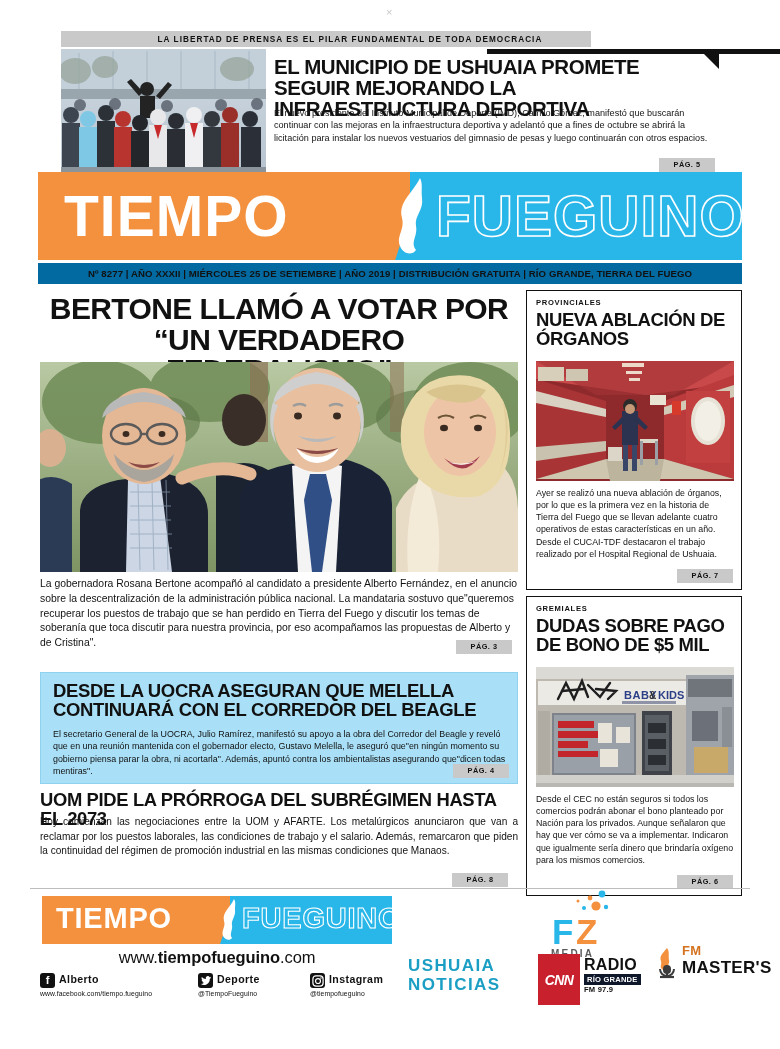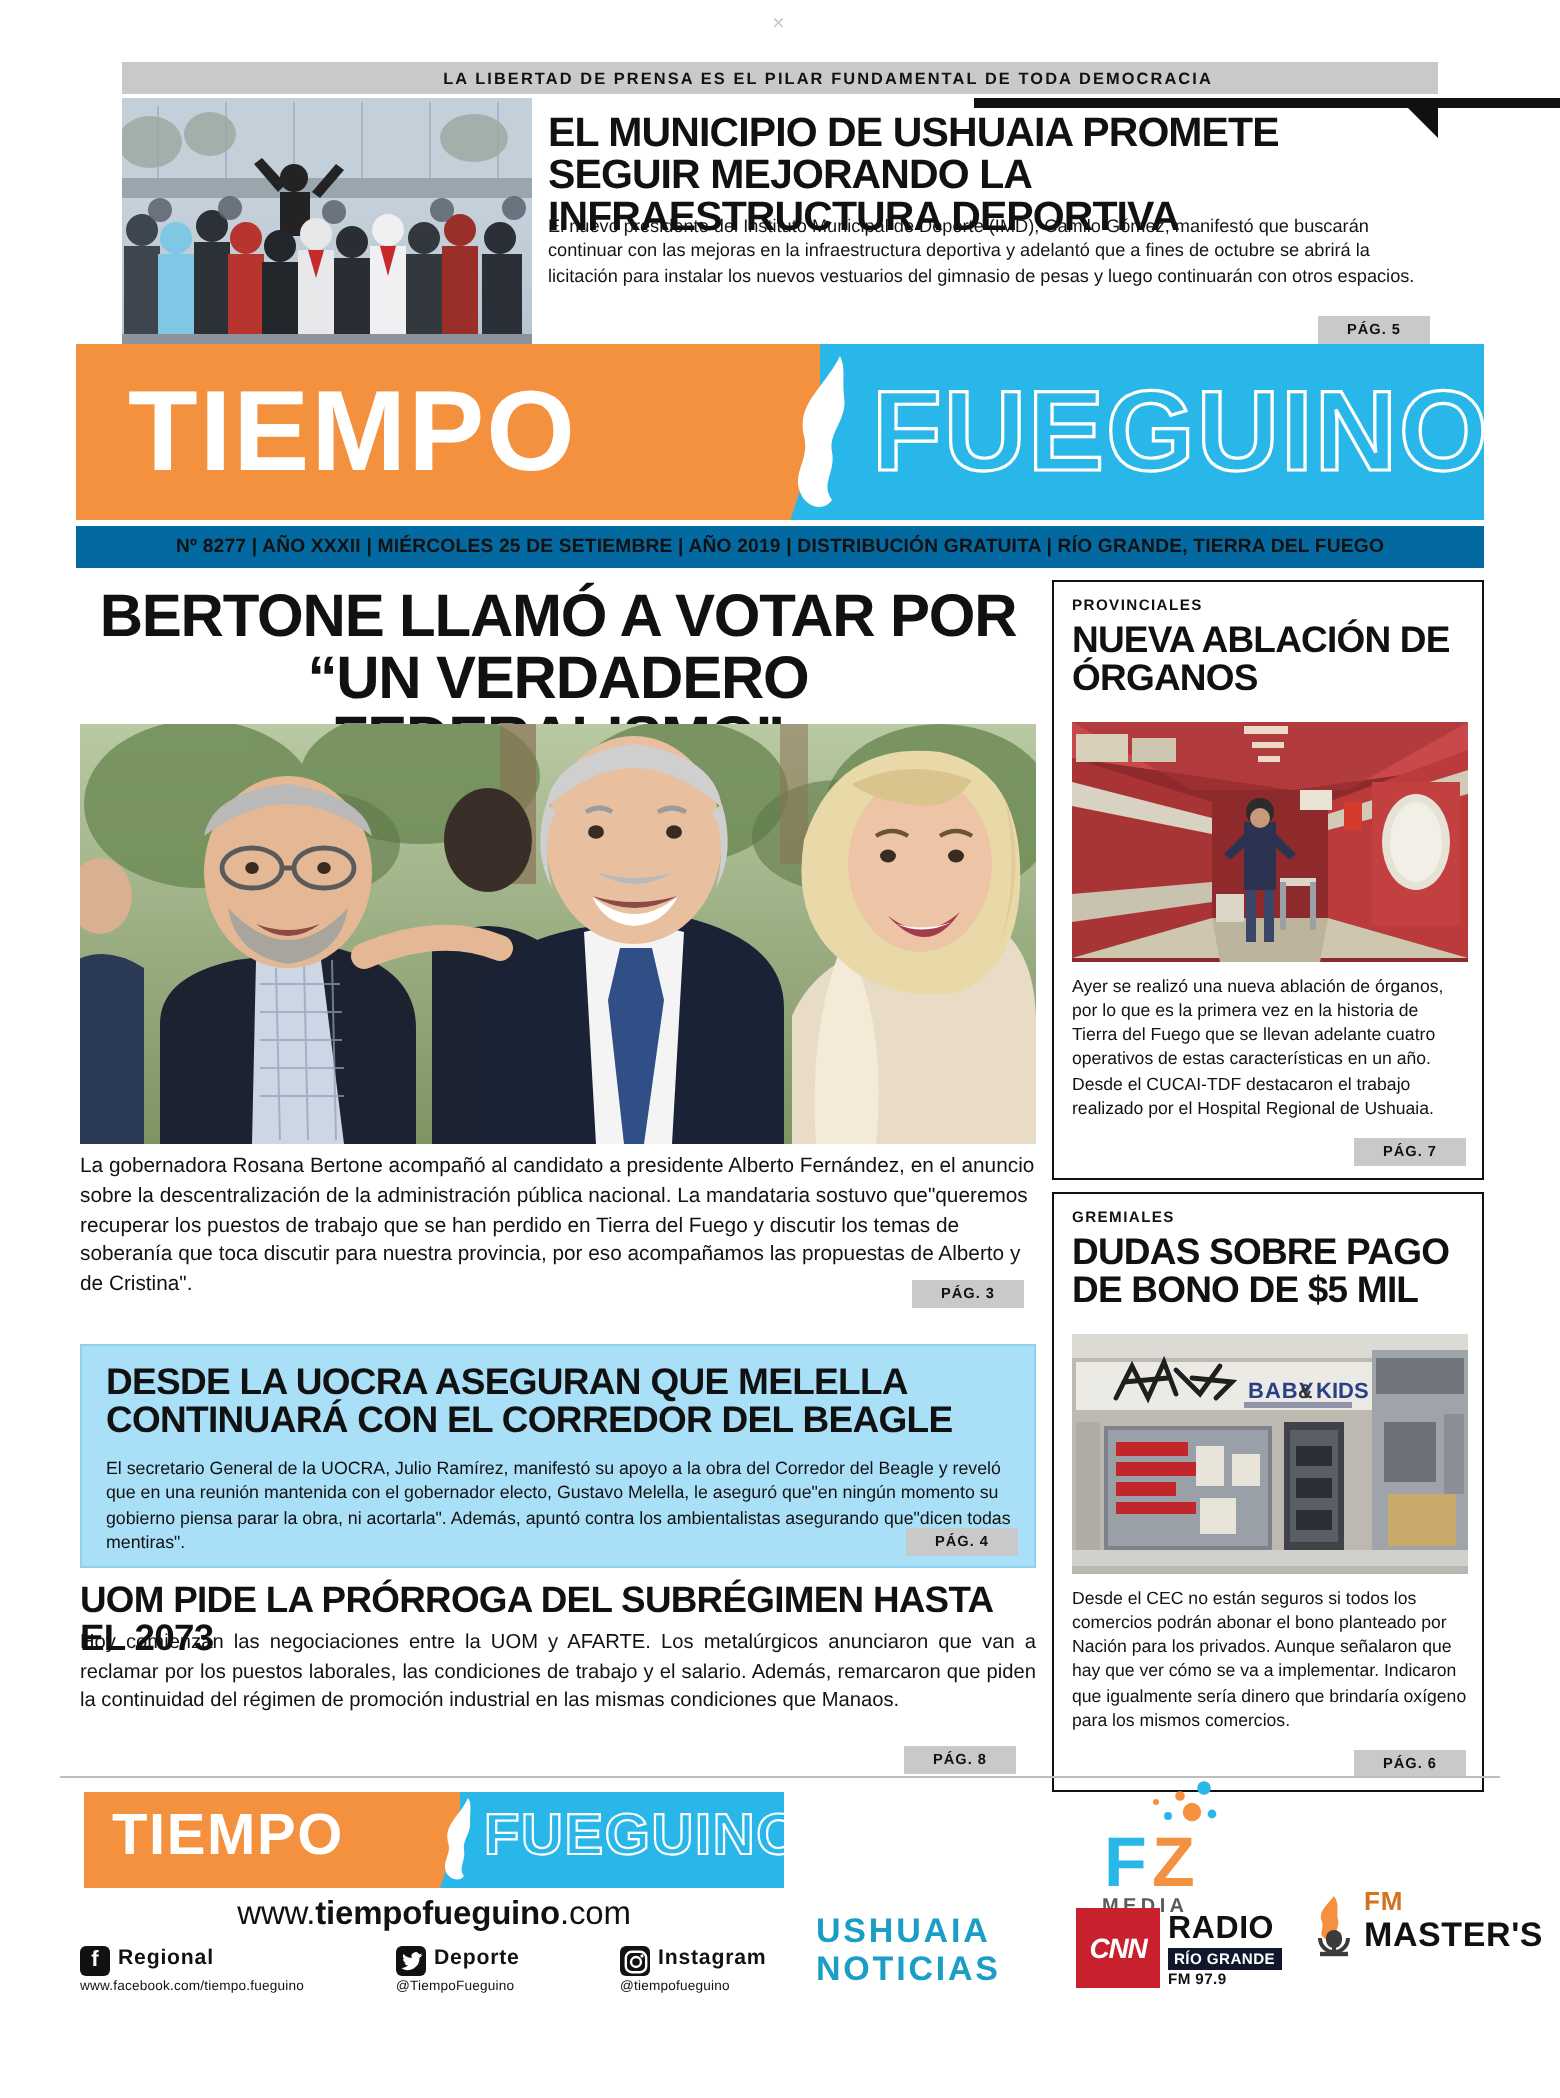--- a/index.html
+++ b/index.html
@@ -15,21 +15,21 @@
 
   
   .topgap { position:absolute; left:0; top:0; width:780px; height:26px; background:#fff; }
   .topgap .xmark {
     position:absolute; left:386px; top:6px; font-size:11px; color:#c8c8c8;
     font-family:"Liberation Sans", sans-serif;
   }
 
   
   .slogan {
-    position:absolute; left:61px; top:31px; width:658px; height:16px;
+    position:absolute; left:61px; top:31px; width:530px; height:16px;
     background:#c9c9c9; color:#111;
     font-size:8.2px; font-weight:bold; letter-spacing:1.05px;
     display:flex; align-items:center; justify-content:center;
     text-align:center;
     padding-left:48px;
   }
 
   
   .teaser { position:absolute; left:61px; top:49px; width:658px; height:124px; background:#fff; }
   .teaser-photo {
@@ -233,21 +233,21 @@
     color:#5b5b5b; letter-spacing:2.2px;
   }
   .fz-dots { position:absolute; left:22px; top:0px; width:56px; height:26px; }
 
   .un { position:absolute; left:0px; top:66px; width:122px; }
   .un .l1, .un .l2 {
     font-size:17px; font-weight:bold; color:#1b9ec4; letter-spacing:1.4px; line-height:19px;
   }
   .cnn { position:absolute; left:130px; top:64px; width:104px; height:40px; }
   .cnn-box {
-    position:absolute; left:0; top:0; width:42px; height:40px; background:#c8202c;
+    position:absolute; left:0; top:0; width:42px; height:51px; background:#c8202c;
     display:flex; align-items:center; justify-content:center;
   }
   .cnn-box span { color:#fff; font-size:14px; font-weight:bold; font-style:italic; letter-spacing:-0.6px; }
   .cnn-r { position:absolute; left:46px; top:2px; font-size:16px; font-weight:bold; color:#111; letter-spacing:0.3px; line-height:17px; }
   .cnn-rg {
     position:absolute; left:46px; top:20px; font-size:7.6px; font-weight:bold;
     color:#fff; background:#0f172a; padding:1px 3px; letter-spacing:0.2px; line-height:9px;
   }
   .cnn-fm { position:absolute; left:46px; top:31px; font-size:7.6px; font-weight:bold; color:#111; letter-spacing:0.2px; }
 
@@ -635,21 +635,21 @@
           </svg>
         </div>
         <div class="t1">TIEMPO</div>
         <div class="t2">FUEGUINO</div>
       </div>
       <div class="f-url"><span>www.</span><b>tiempofueguino</b><span>.com</span></div>
 
       <div class="f-social">
         <div class="soc soc-fb">
           <div class="ic">f</div>
-          <div class="nm">Regional</div>
+          <div class="nm">Alberto</div>
           <div class="hd">www.facebook.com/tiempo.fueguino</div>
         </div>
         <div class="soc soc-tw">
           <div class="ic">
             <svg viewBox="0 0 16 16" width="12" height="12">
               <path d="M15 3.2a5.6 5.6 0 0 1-1.6.5 2.7 2.7 0 0 0 1.2-1.5 5.5 5.5 0 0 1-1.8.7A2.7 2.7 0 0 0 8 5.4 7.7 7.7 0 0 1 2.4 2.6a2.7 2.7 0 0 0 .8 3.6 2.6 2.6 0 0 1-1.2-.3 2.7 2.7 0 0 0 2.1 2.6 2.7 2.7 0 0 1-1.2 0 2.7 2.7 0 0 0 2.5 1.9A7.7 7.7 0 0 1 1 12.1a7.8 7.8 0 0 0 12-6.9A5.4 5.4 0 0 0 15 3.2z" fill="#fff"></path>
             </svg>
           </div>
           <div class="nm">Deporte</div>
           <div class="hd">@TiempoFueguino</div>

